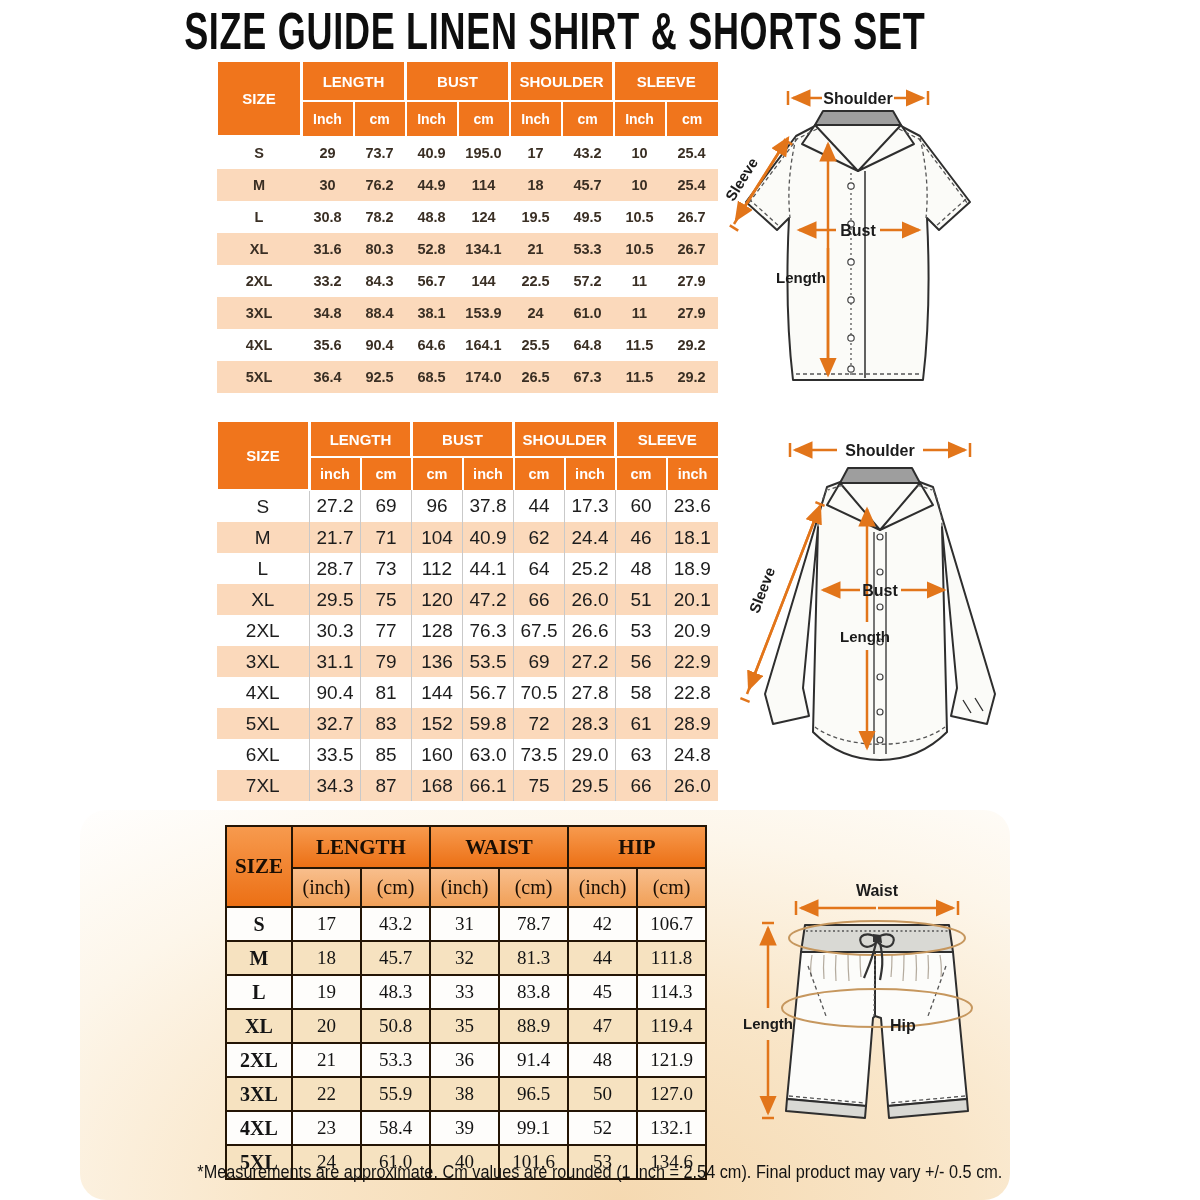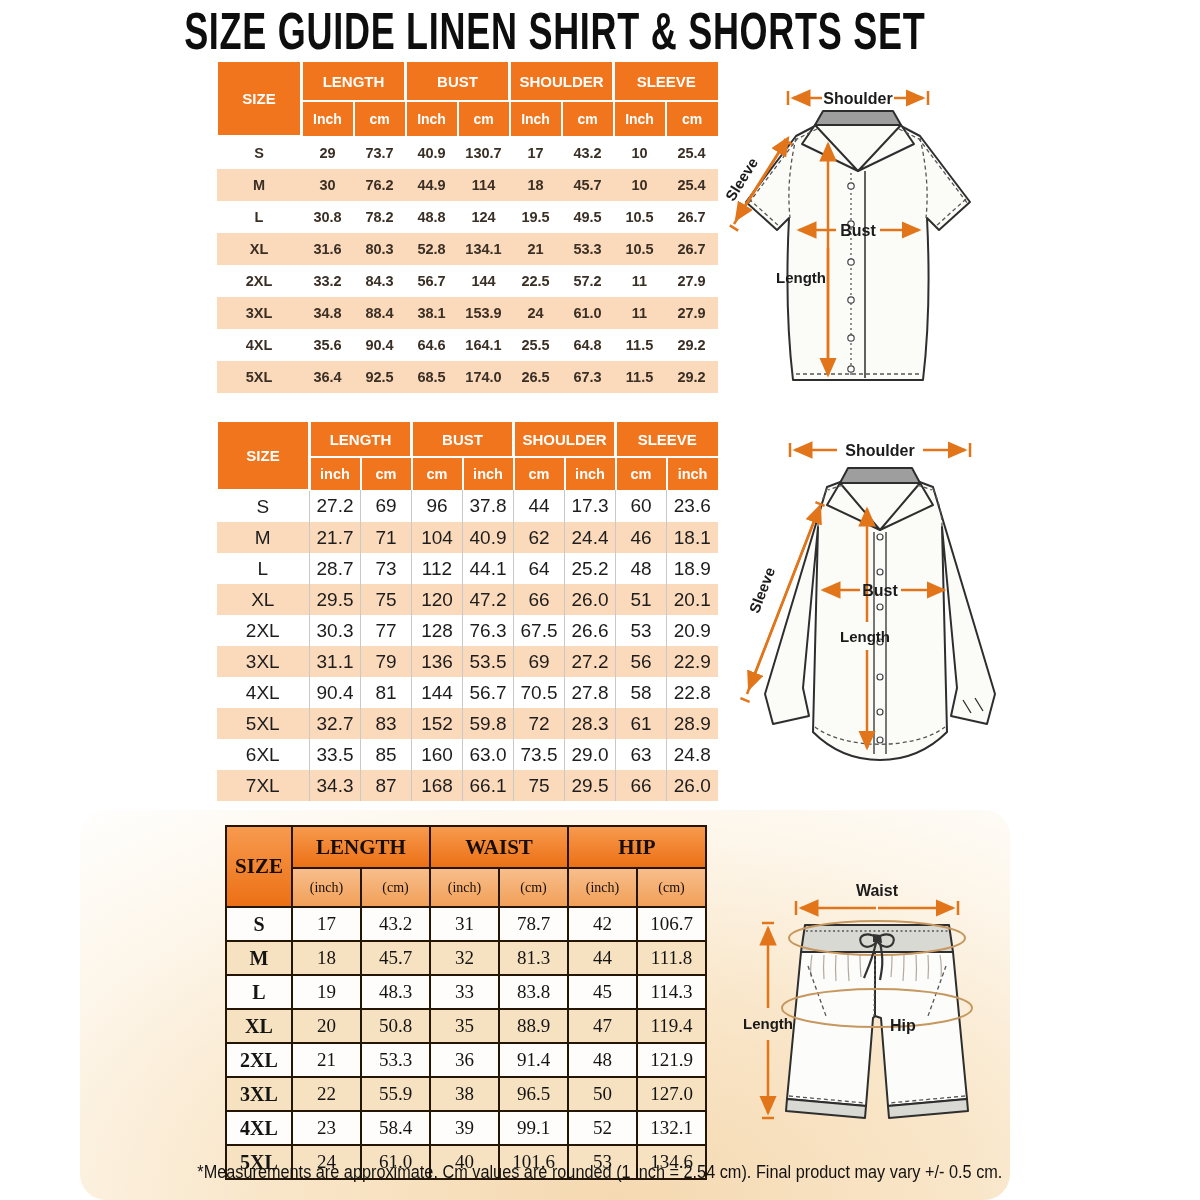--- a/index.html
+++ b/index.html
@@ -32,21 +32,21 @@
   .tbl2 thead th.size{border-left:none;border-bottom:none;font-size:16px;}
   .tbl2 tbody td{height:31px;font-size:19px;color:#1d1d1d;border-left:1px solid #c9c9c9;}
   .tbl2 tbody td:first-child{border-left:none;}
   .tbl2 tbody tr:nth-child(even) td{background:#FBD9BB;}
   
   .tbl3{position:absolute;left:225px;top:825px;width:480px;font-family:"Liberation Serif",serif;}
   .tbl3 th,.tbl3 td{border:2px solid #241505;}
   .tbl3 thead tr.grp th{height:40px;font-size:21px;font-weight:bold;color:#190e04;
         background:linear-gradient(180deg,#F79A4E 0%,#EC7015 100%);}
   .tbl3 thead th.size{background:linear-gradient(180deg,#F79143 0%,#E96C12 100%);font-size:21px;}
-  .tbl3 thead tr.unt th{height:37px;font-size:14px;font-weight:normal;color:#190e04;
+  .tbl3 thead tr.unt th{height:37px;font-size:20px;font-weight:normal;color:#190e04;
         background:linear-gradient(180deg,#F8BE8C 0%,#F1A058 100%);}
   .tbl3 tbody td{height:32px;font-size:19px;color:#141414;background:#FEFDFB;}
   .tbl3 tbody td.size-col{font-weight:bold;font-size:20px;}
   .tbl3 tbody tr:nth-child(even) td{background:#F6E2C0;}
   
   .diagram{position:absolute;}
   .dlabel{font-family:"Liberation Sans",sans-serif;font-weight:bold;fill:#1b1b1b;}
   
   .footnote-wrap{position:absolute;top:1162px;left:0;width:1200px;text-align:center;}
   .footnote{display:inline-block;font-size:17.5px;color:#121212;transform:scaleX(0.93);transform-origin:center;white-space:nowrap;}
@@ -92,21 +92,21 @@
         <th>Inch</th>
         <th>cm</th>
       </tr>
     </thead>
     <tbody>
         <tr>
           <td class="size-col">S</td>
           <td>29</td>
           <td>73.7</td>
           <td>40.9</td>
-          <td>130.7</td>
+          <td>195.0</td>
           <td>17</td>
           <td>43.2</td>
           <td>10</td>
           <td>25.4</td>
         </tr>
         <tr>
           <td class="size-col">M</td>
           <td>30</td>
           <td>76.2</td>
           <td>44.9</td>

